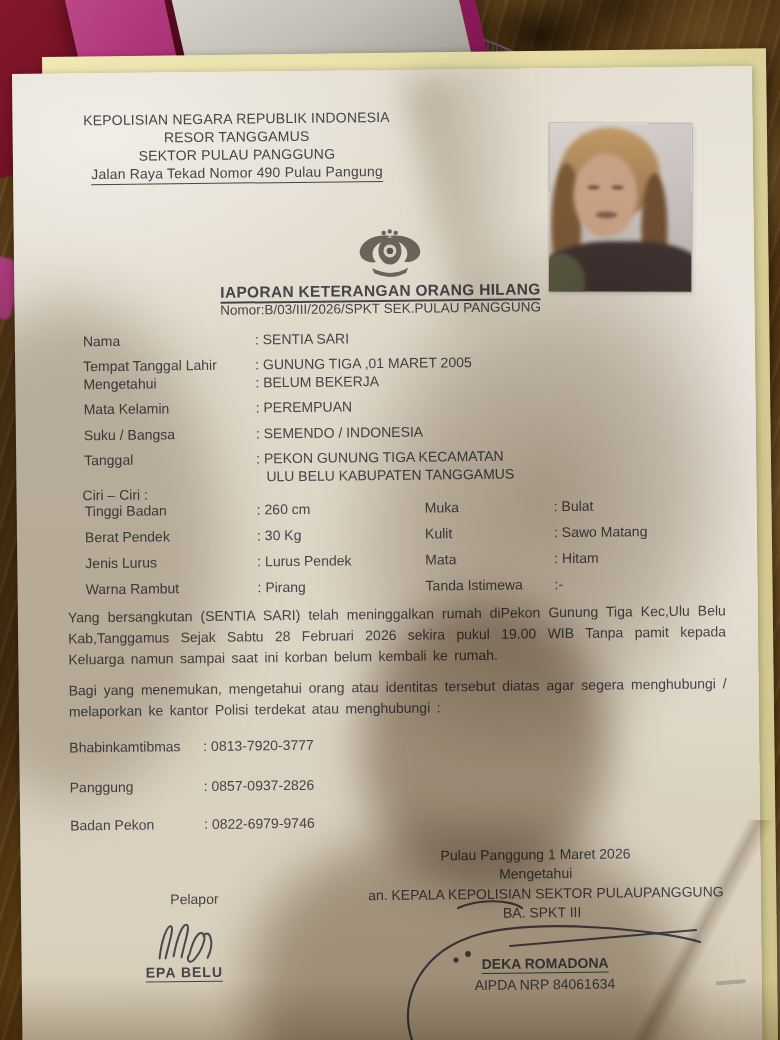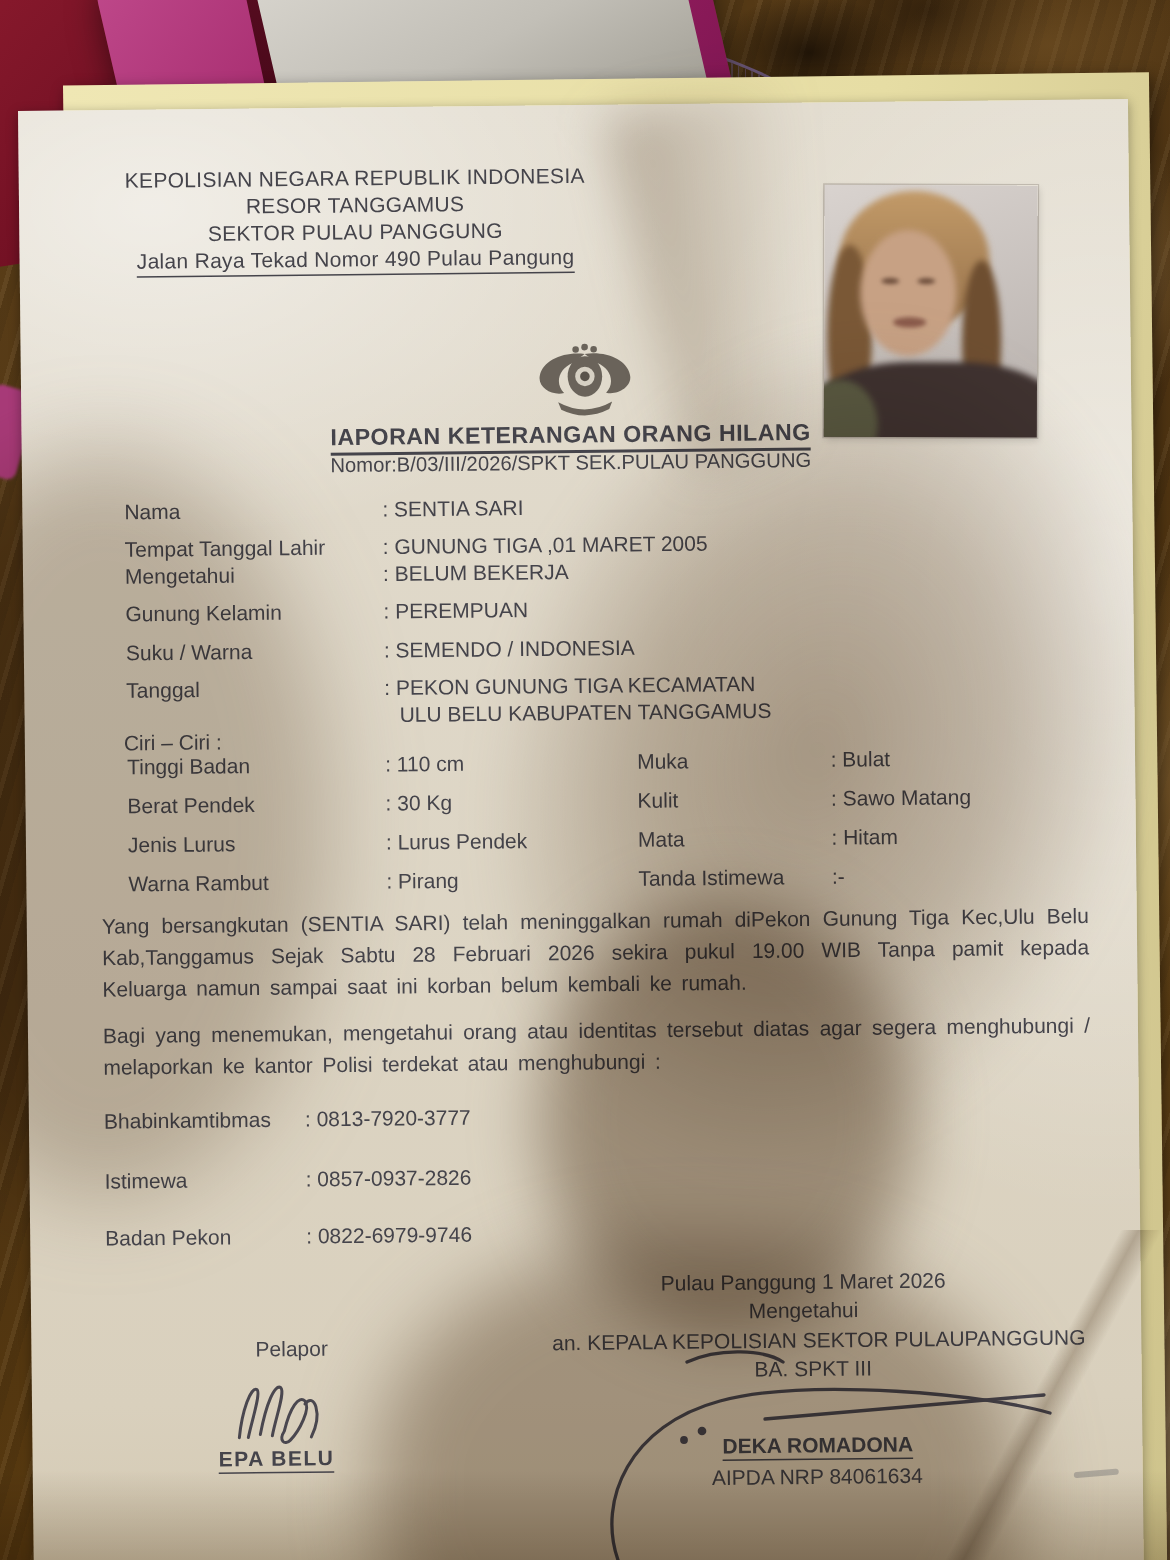--- a/index.html
+++ b/index.html
@@ -186,37 +186,37 @@
     </div>
     <div class="abs id-row" style="top:359px">
       <span class="id-lbl">Tempat Tanggal Lahir</span>
       <span class="id-val">: GUNUNG TIGA ,01 MARET 2005</span>
     </div>
     <div class="abs id-row" style="top:377px">
       <span class="id-lbl">Mengetahui</span>
       <span class="id-val">: BELUM BEKERJA</span>
     </div>
     <div class="abs id-row" style="top:402px">
-      <span class="id-lbl">Gunung Kelamin</span>
+      <span class="id-lbl">Mata Kelamin</span>
       <span class="id-val">: PEREMPUAN</span>
     </div>
     <div class="abs id-row" style="top:428px">
-      <span class="id-lbl">Suku / Warna</span>
+      <span class="id-lbl">Suku / Bangsa</span>
       <span class="id-val">: SEMENDO / INDONESIA</span>
     </div>
     <div class="abs id-row" style="top:453px">
       <span class="id-lbl">Tanggal</span>
       <span class="id-val">:  PEKON GUNUNG TIGA KECAMATAN</span>
       <span class="id-val2" style="top:18px">ULU BELU KABUPATEN TANGGAMUS</span>
     </div>
 
     <div class="abs" style="left:78px;top:488px">Ciri – Ciri :</div>
     <div class="abs id-row" style="top:504px">
       <span class="id-lbl">Tinggi Badan</span>
-      <span class="id-val">: 110 cm</span>
+      <span class="id-val">: 260 cm</span>
       <span class="ciri-lbl2">Muka</span>
       <span class="ciri-val2">: Bulat</span>
     </div>
     <div class="abs id-row" style="top:530px">
       <span class="id-lbl">Berat Pendek</span>
       <span class="id-val">: 30 Kg</span>
       <span class="ciri-lbl2">Kulit</span>
       <span class="ciri-val2">: Sawo Matang</span>
     </div>
     <div class="abs id-row" style="top:556px">
@@ -233,21 +233,21 @@
     </div>
 
     <p class="abs para" style="top:608px">Yang bersangkutan (SENTIA SARI) telah meninggalkan rumah diPekon Gunung Tiga Kec,Ulu Belu Kab,Tanggamus Sejak Sabtu 28 Februari 2026 sekira pukul 19.00 WIB Tanpa pamit kepada Keluarga namun sampai saat ini korban belum kembali ke rumah.</p>
     <p class="abs para" style="top:681px">Bagi yang menemukan, mengetahui orang atau identitas tersebut diatas agar segera menghubungi / melaporkan ke kantor Polisi terdekat atau menghubungi :</p>
 
     <div class="abs c-row" style="top:740px">
       <span class="c-lbl">Bhabinkamtibmas</span>
       <span class="c-val">: 0813-7920-3777</span>
     </div>
     <div class="abs c-row" style="top:780px">
-      <span class="c-lbl">Istimewa</span>
+      <span class="c-lbl">Panggung</span>
       <span class="c-val">: 0857-0937-2826</span>
     </div>
     <div class="abs c-row" style="top:818px">
       <span class="c-lbl">Badan Pekon</span>
       <span class="c-val">: 0822-6979-9746</span>
     </div>
 
     <div class="abs closing ctr" style="left:367px;top:852px">Pulau Panggung 1 Maret 2026</div>
     <div class="abs closing ctr" style="left:367px;top:871px">Mengetahui</div>
     <div class="abs ctr" style="left:330px;top:891px;width:414px">an. KEPALA KEPOLISIAN SEKTOR PULAUPANGGUNG</div>

